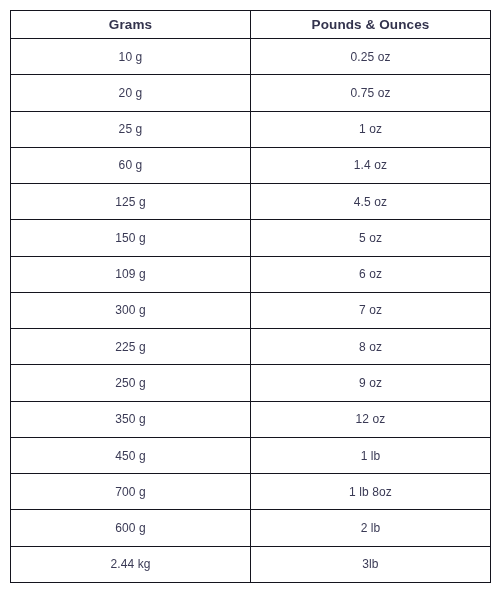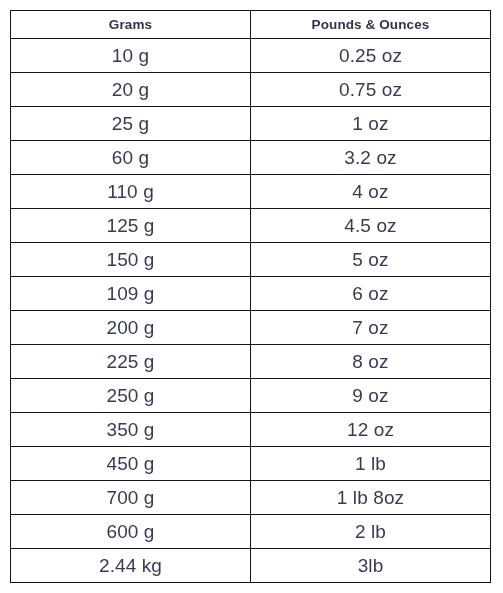--- a/index.html
+++ b/index.html
@@ -50,21 +50,21 @@
   table.conversion-table thead th {
     height: 28px;
     font-size: 13.5px;
     font-weight: bold;
     color: #33334d;
     letter-spacing: 0.1px;
   }
 
   table.conversion-table tbody td {
     height: 28.7px;
-    font-size: 19px;
+    font-size: 12px;
     font-weight: normal;
     color: #3a3a55;
     letter-spacing: 0.1px;
   }
 </style>
 </head>
 <body>
 
 <div class="table-wrap">
   <table class="conversion-table">
@@ -87,40 +87,36 @@
         <tr>
           <td>20 g</td>
           <td>0.75 oz</td>
         </tr>
         <tr>
           <td>25 g</td>
           <td>1 oz</td>
         </tr>
         <tr>
           <td>60 g</td>
-          <td>3.2 oz</td>
-        </tr>
-        <tr>
-          <td>110 g</td>
-          <td>4 oz</td>
+          <td>1.4 oz</td>
         </tr>
         <tr>
           <td>125 g</td>
           <td>4.5 oz</td>
         </tr>
         <tr>
           <td>150 g</td>
           <td>5 oz</td>
         </tr>
         <tr>
           <td>109 g</td>
           <td>6 oz</td>
         </tr>
         <tr>
-          <td>200 g</td>
+          <td>300 g</td>
           <td>7 oz</td>
         </tr>
         <tr>
           <td>225 g</td>
           <td>8 oz</td>
         </tr>
         <tr>
           <td>250 g</td>
           <td>9 oz</td>
         </tr>

